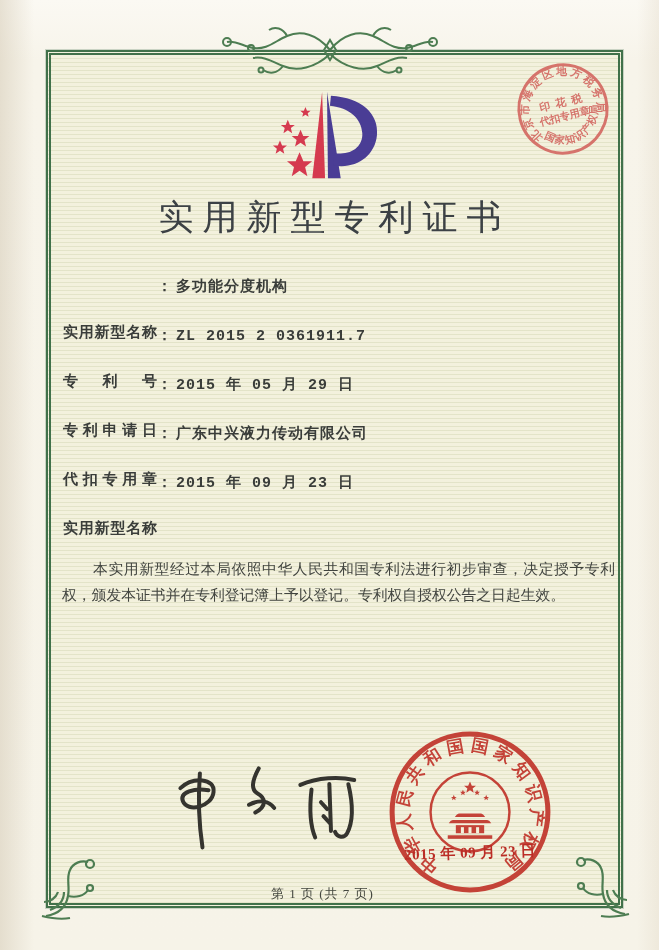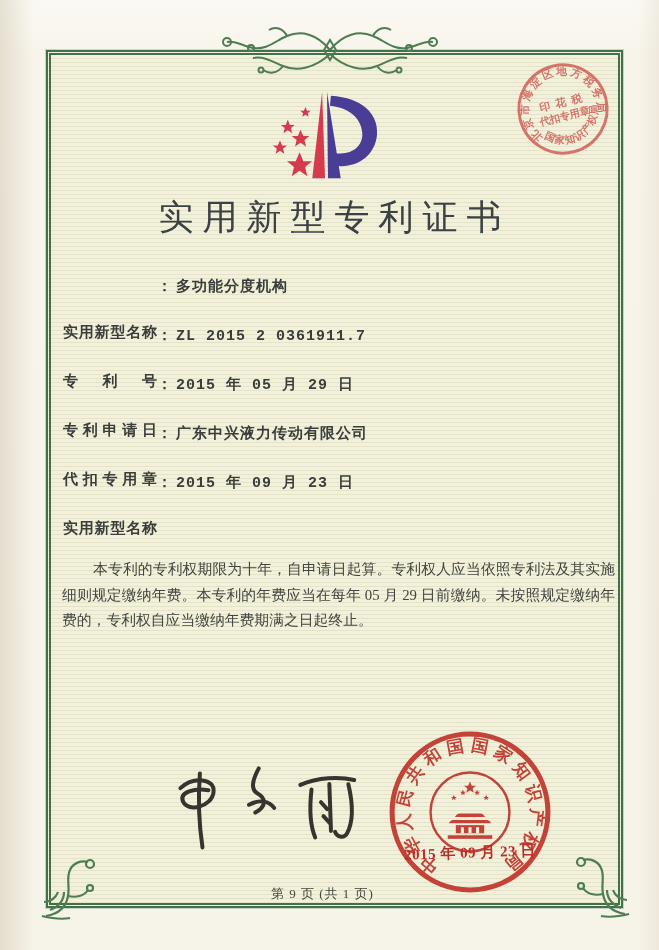--- a/index.html
+++ b/index.html
@@ -141,21 +141,21 @@
     </div>
     <div class="field-row">
       <span class="field-label">代扣专用章</span><span class="field-colon">：</span><span class="field-value">广东中兴液力传动有限公司</span>
     </div>
     <div class="field-row">
       <span class="field-label">实用新型名称</span><span class="field-colon">：</span><span class="field-value">2015 年 09 月 23 日</span>
     </div>
   </div>
 
   <div class="paragraphs">
-    <p>本专利的专利权期限为十年，自申请日起算。专利权人应当依照专利法及其实施细则规定缴纳年费。本专利的年费应当在每年 05 月 29 日前缴纳。未按照规定缴纳年费的，专利权自应当缴纳年费期满之日起终止。</p>
+    <p>本实用新型经过本局依照中华人民共和国专利法进行初步审查，决定授予专利权，颁发本证书并在专利登记簿上予以登记。专利权自授权公告之日起生效。</p>
   </div>
 
 
   <svg class="signature" viewBox="0 0 215 98">
     <g fill="none" stroke="#35342f" stroke-width="4" stroke-linecap="round">
       <path d="M38,16 C36,34 35,64 38,90"></path>
       <path d="M18,30 C31,19 53,21 51,35 C49,50 24,55 20,43 C17,34 32,30 46,33"></path>
       <path d="M97,13 C90,25 88,34 95,38 C103,43 104,51 92,57"></path>
       <path d="M86,49 C97,44 106,46 111,53"></path>
       <path d="M138,31 C156,24 177,24 192,28"></path>
@@ -202,15 +202,15 @@
     <text font-size="11" fill="#d2625c" letter-spacing="2.6" font-weight="bold">
       <textPath href="#taxTop" startOffset="30">北京市海淀区地方税务局</textPath>
     </text>
     <text font-size="10.5" fill="#d2625c" letter-spacing="1" font-weight="bold">
       <textPath href="#taxBottom" startOffset="26">国家知识产权局</textPath>
     </text>
     <text x="50" y="47" text-anchor="middle" font-size="11" fill="#d2625c" font-weight="bold" letter-spacing="1.5">印 花 税</text>
     <text x="50" y="61" text-anchor="middle" font-size="10.5" fill="#d2625c" font-weight="bold">代扣专用章</text>
   </svg>
 
-  <div class="footer">第 9 页 (共 1 页)</div>
+  <div class="footer">第 1 页 (共 7 页)</div>
 
 </div>
 
 </body></html>

